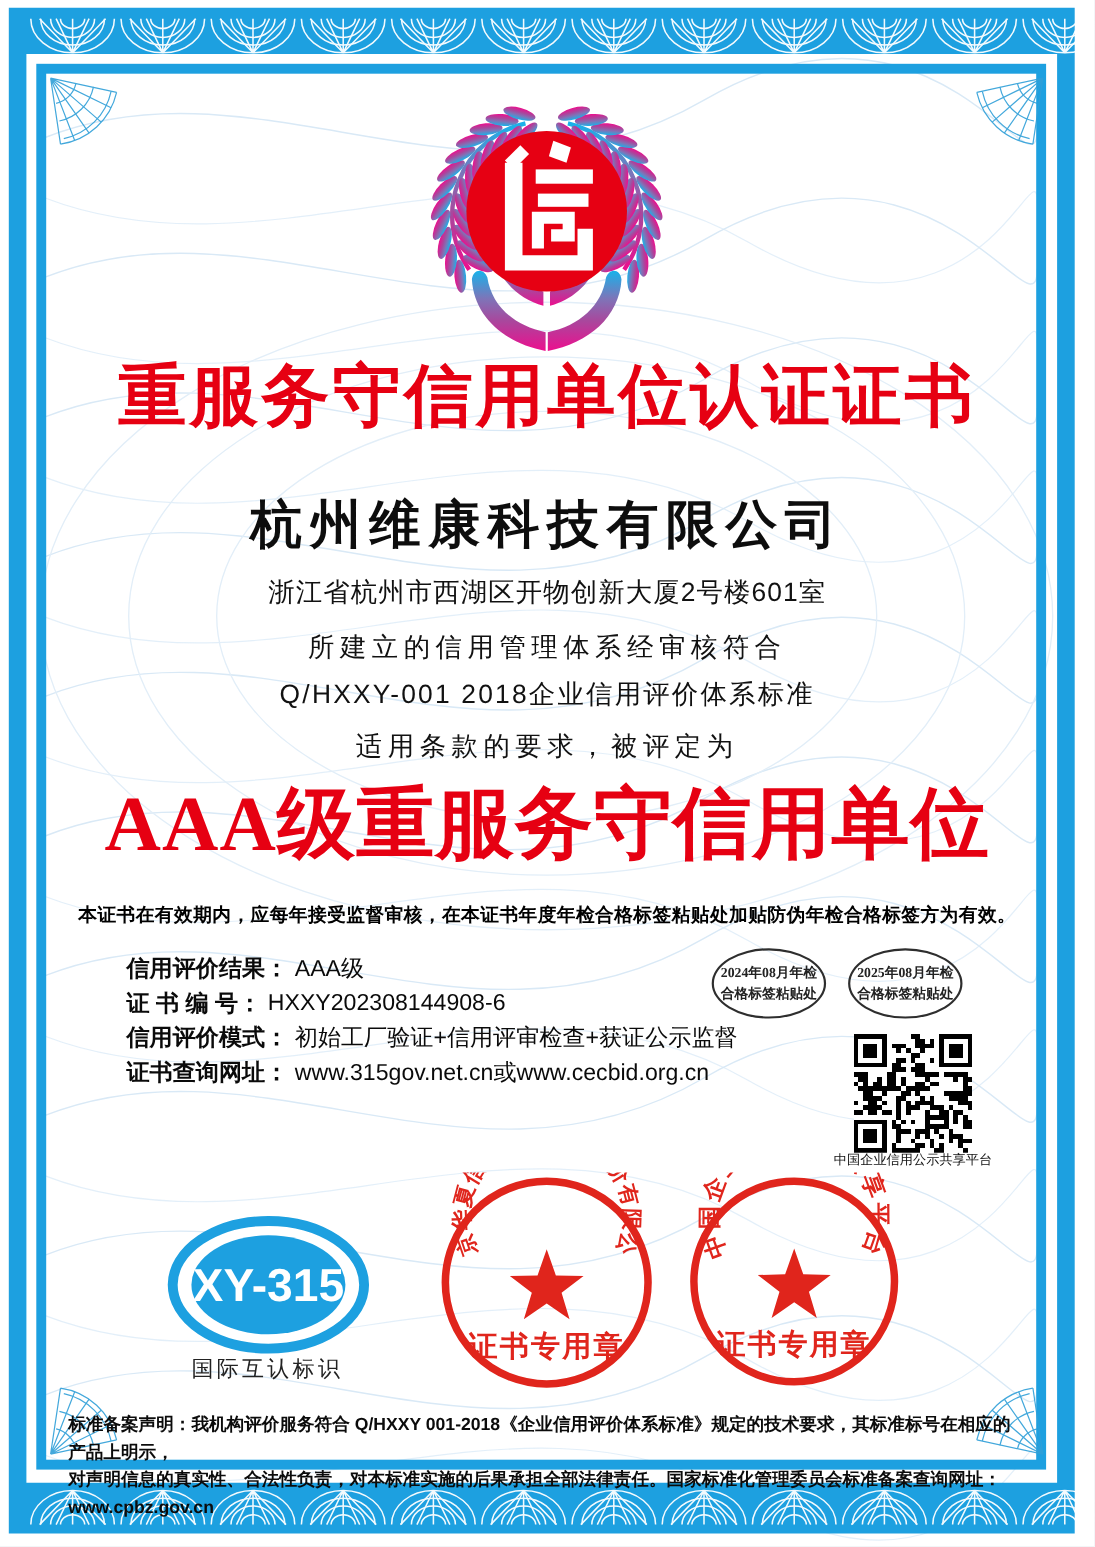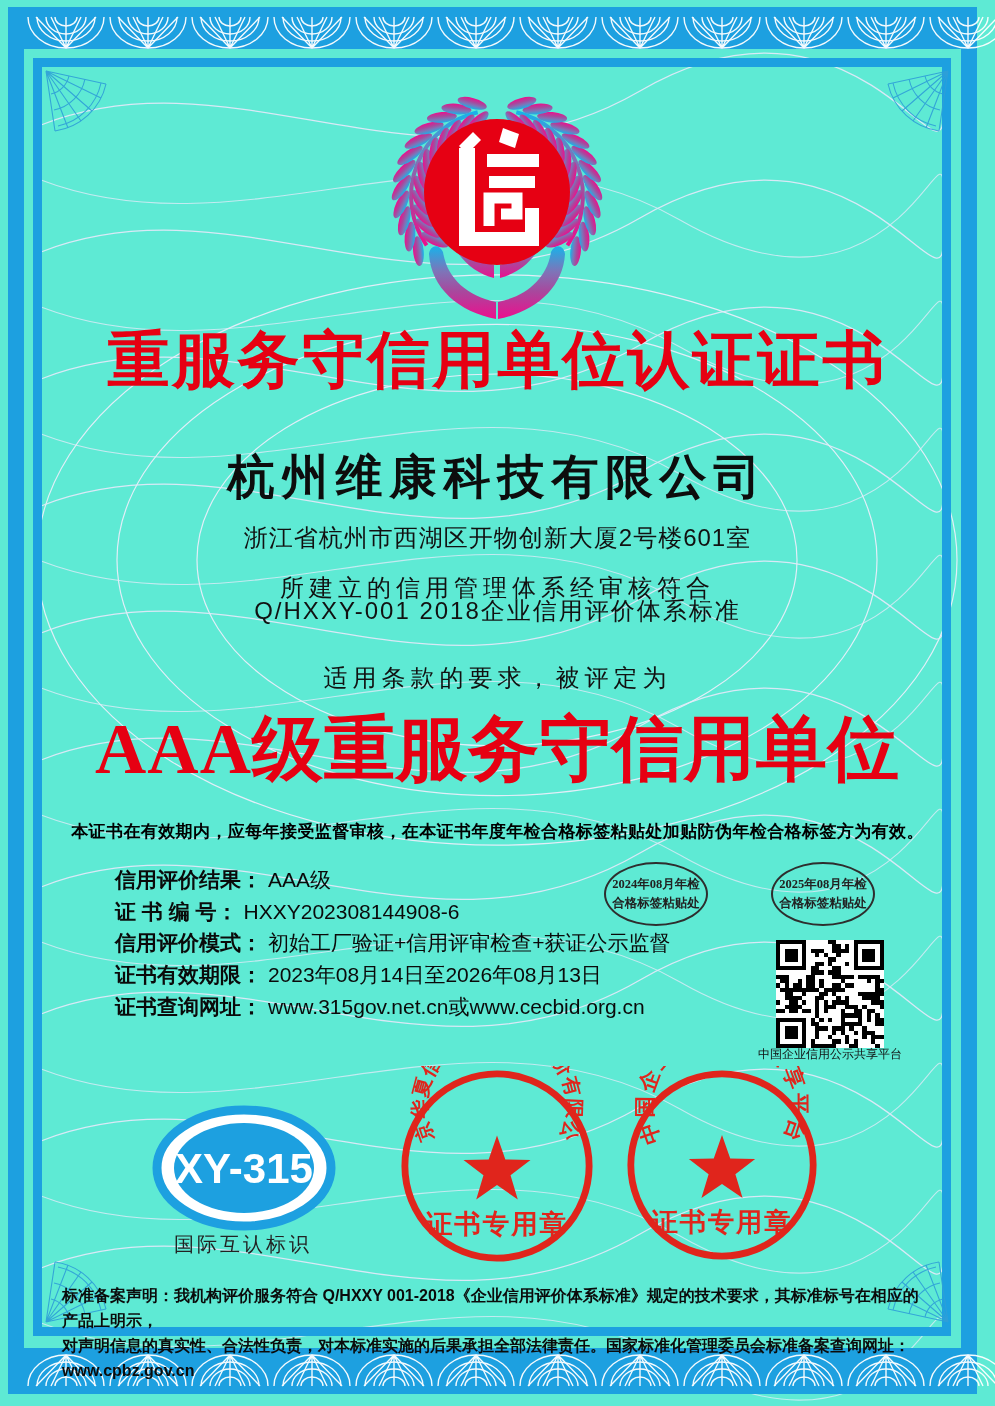--- a/index.html
+++ b/index.html
@@ -1,45 +1,45 @@
 <!DOCTYPE html>
 <html><head>
 <meta charset="utf-8">
 <style>
   html,body{margin:0;padding:0;background:#e9eef2;}
-  .page{position:relative;width:995px;height:1406px;background:#5eead4;overflow:hidden;
+  .page{position:relative;width:995px;height:1406px;background:#ffffff;overflow:hidden;
         font-family:"Liberation Sans",sans-serif;margin:0 auto;}
   svg{display:block;}
   .abs{position:absolute;}
   
   .frame-thick{position:absolute;left:8px;top:7px;right:18px;bottom:12px;
                border:solid #1da0e0;border-width:42px 16px 46px 16px;pointer-events:none;}
   .frame-thin{position:absolute;left:33px;top:58px;right:44px;bottom:70px;
               border:9px solid #1da0e0;pointer-events:none;}
   #bg-waves,#frame-deco{position:absolute;left:0;top:0;pointer-events:none;}
   
   .center{left:0;width:995px;text-align:center;}
   .title{top:318px;font-size:62px;font-weight:900;color:#e60012;letter-spacing:3px;}
   .company{top:446px;font-size:47px;font-weight:bold;color:#0d0d0d;letter-spacing:7px;}
   .address{top:522px;font-size:24px;color:#111;letter-spacing:1px;}
   .stmt1{top:572px;font-size:24px;color:#111;letter-spacing:5px;}
-  .stmt2{top:595px;font-size:24px;color:#111;letter-spacing:2px;}
+  .stmt2{top:615px;font-size:24px;color:#111;letter-spacing:2px;}
   .stmt3{top:662px;font-size:24px;color:#111;letter-spacing:5px;}
   .award{top:702px;font-size:71px;font-weight:bold;color:#e60012;
          font-family:"Liberation Serif",serif;letter-spacing:1px;text-align:center;}
   .notice{top:820px;font-size:17px;font-weight:600;color:#000;letter-spacing:.4px;}
   .fields{left:115px;top:864px;width:620px;}
   .frow{height:31.8px;display:flex;align-items:center;font-size:21px;color:#0a0a0a;white-space:nowrap;}
   .flabel{font-weight:bold;}
   .fvalue{margin-left:6px;}
   .sticker{width:100px;height:60px;border:2px solid #2e2e2e;border-radius:50%;
            display:flex;flex-direction:column;justify-content:center;align-items:center;
            font-family:"Liberation Serif",serif;font-weight:bold;font-size:12.5px;
            color:#222;line-height:1.55;text-align:center;}
-  .sticker1{left:604px;top:862px;}
+  .sticker1{left:647px;top:862px;}
   .sticker2{left:771px;top:862px;}
   .qr-wrap{left:776px;top:940px;}
   .qr-caption{left:740px;top:1046px;width:180px;text-align:center;font-size:12px;color:#111;}
   .xy-caption{left:153px;top:1231px;width:180px;text-align:center;font-size:20px;
               letter-spacing:3px;color:#222;}
   .disclaimer{left:62px;top:1283px;width:871px;text-align:left;font-size:16px;
               line-height:25px;font-weight:bold;color:#0b0b0b;}
 </style>
 </head>
 <body>
@@ -191,24 +191,20 @@
         <span class="flabel">信用评价结果：</span>
         <span class="fvalue">AAA级</span>
       </div>
     <div class="frow">
         <span class="flabel">证 书 编 号：</span>
         <span class="fvalue">HXXY202308144908-6</span>
       </div>
     <div class="frow">
         <span class="flabel">信用评价模式：</span>
         <span class="fvalue">初始工厂验证+信用评审检查+获证公示监督</span>
-      </div>
-    <div class="frow">
-        <span class="flabel">证书有效期限：</span>
-        <span class="fvalue">2023年08月14日至2026年08月13日</span>
       </div>
     <div class="frow">
         <span class="flabel">证书查询网址：</span>
         <span class="fvalue">www.315gov.net.cn或www.cecbid.org.cn</span>
       </div>
   </div>
 
   <div class="abs sticker sticker1">
     <div>2024年08月年检</div>
     <div>合格标签粘贴处</div>

